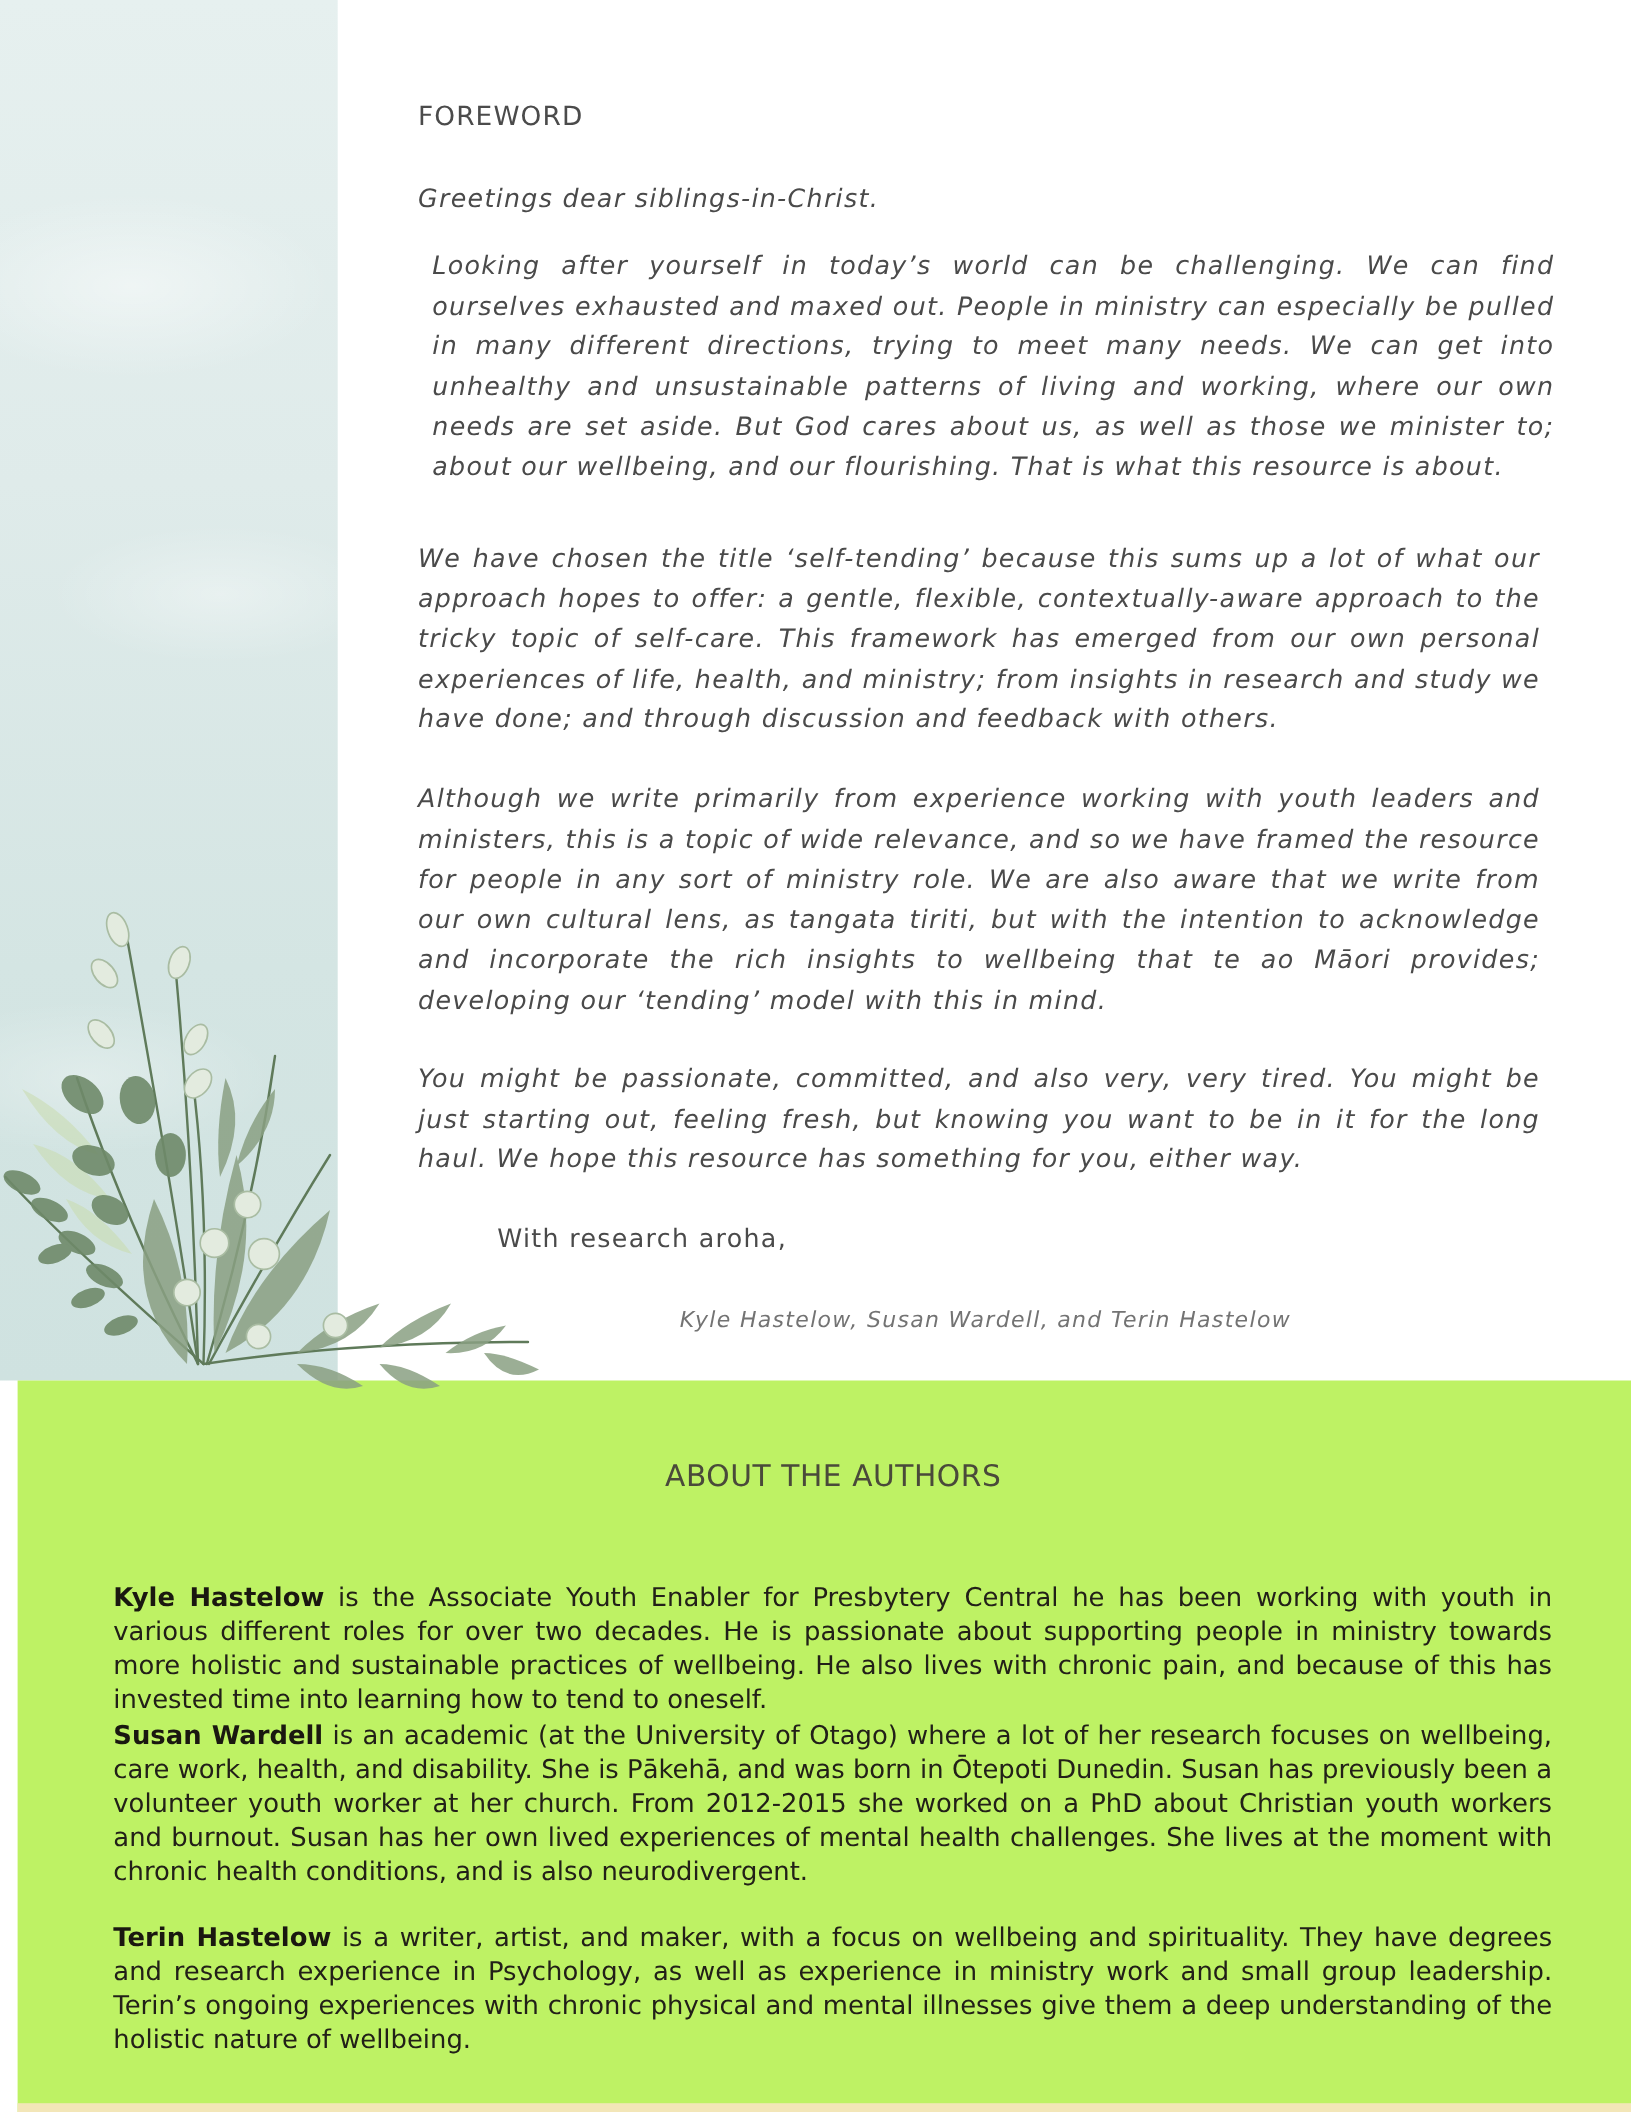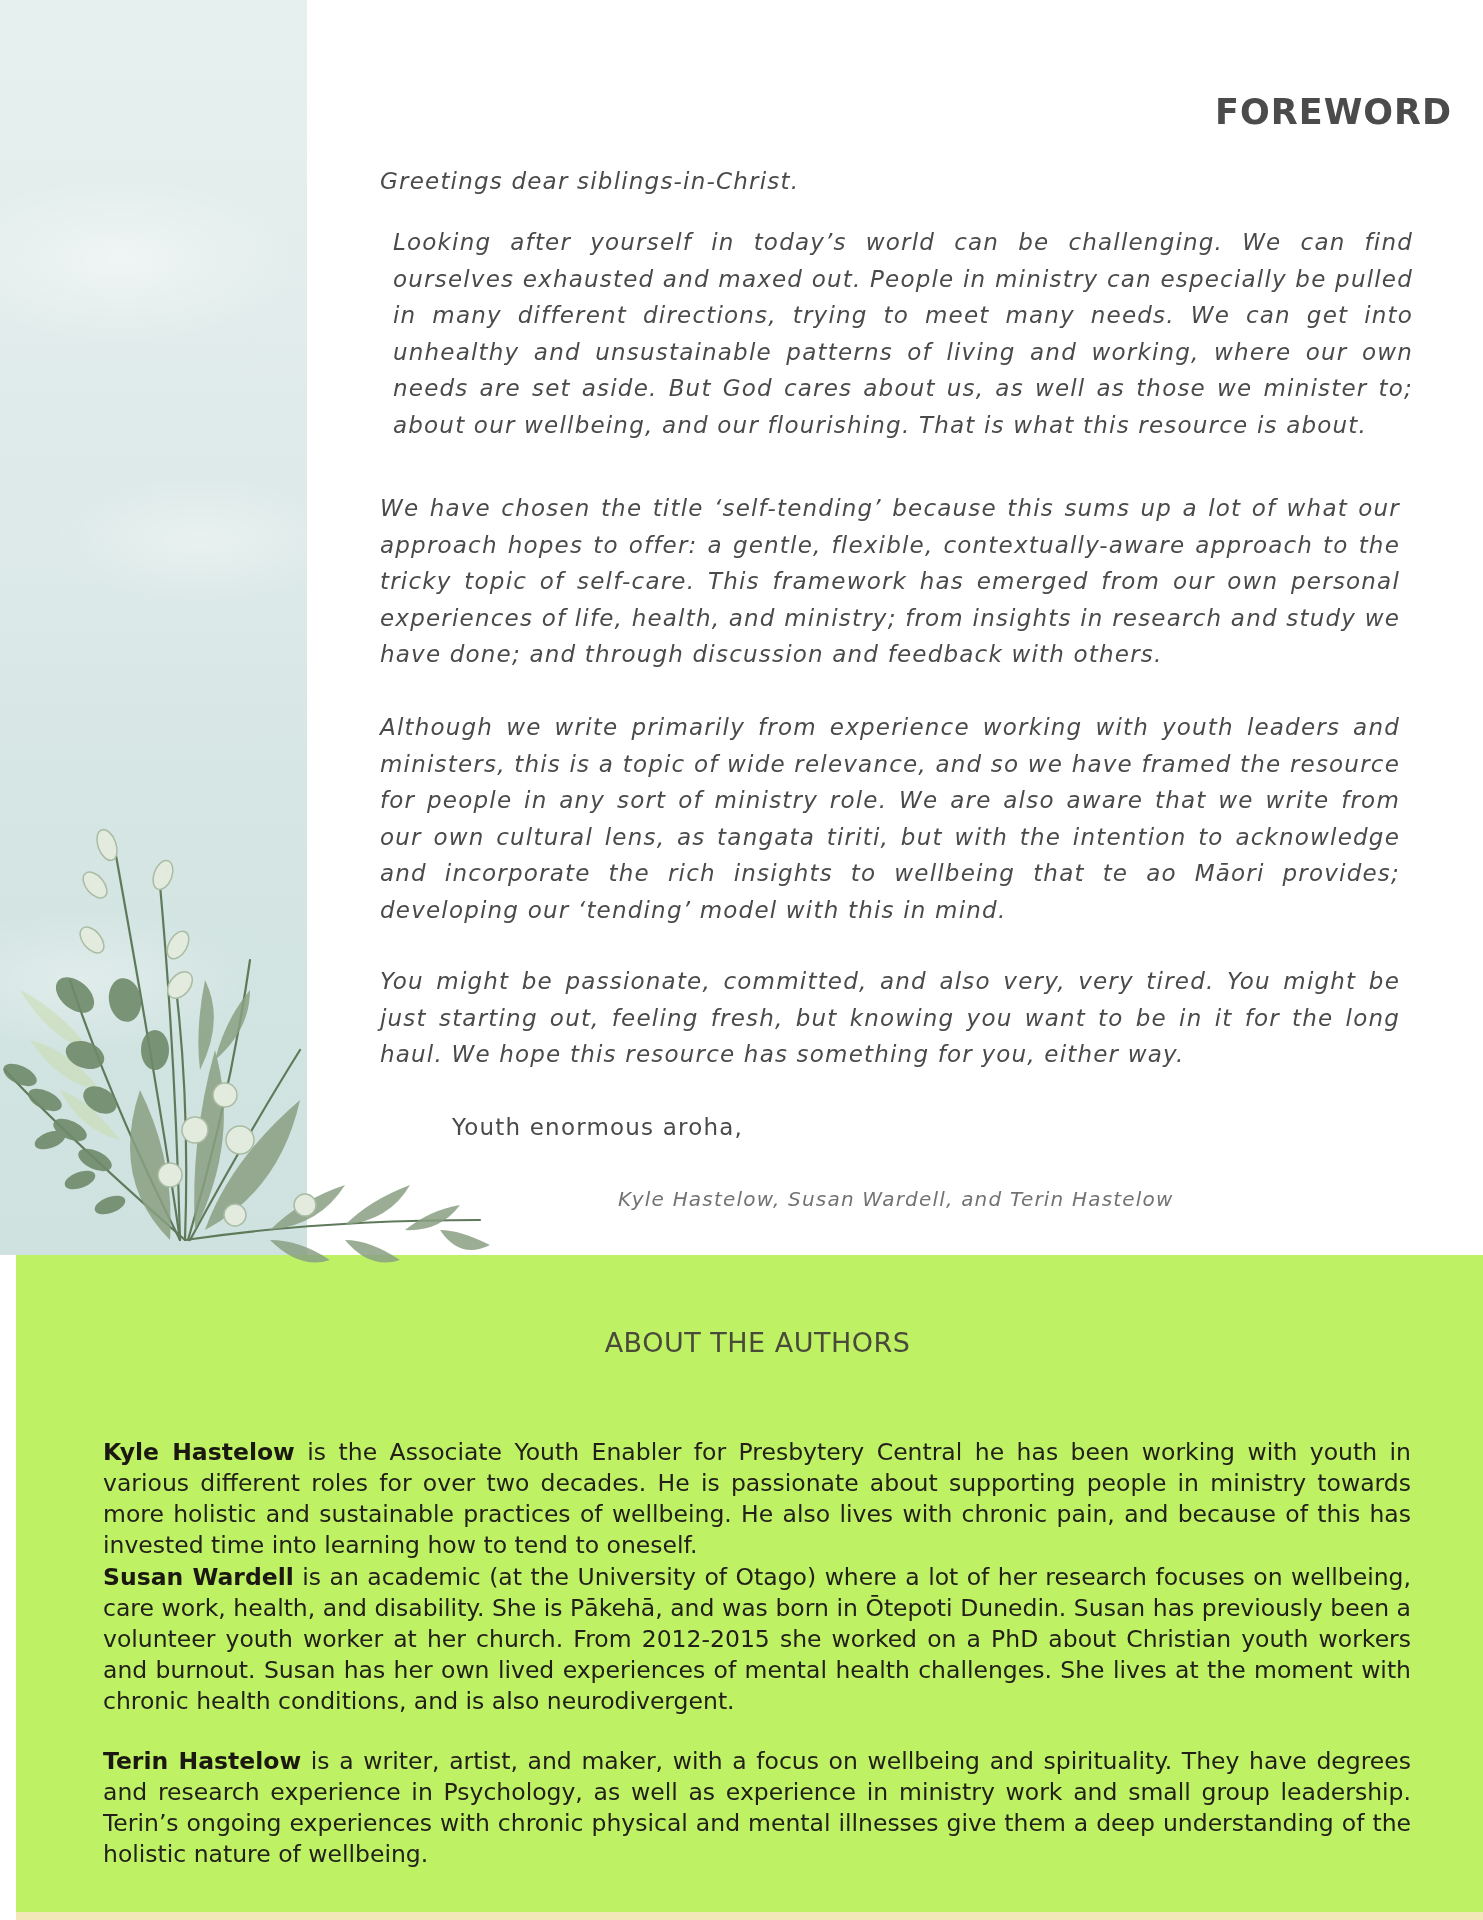--- a/index.html
+++ b/index.html
@@ -14,22 +14,22 @@
       radial-gradient(ellipse 260px 120px at 120px 260px, rgba(255,255,255,0.45), rgba(255,255,255,0) 70%),
       radial-gradient(ellipse 220px 90px at 200px 540px, rgba(255,255,255,0.35), rgba(255,255,255,0) 70%),
       radial-gradient(ellipse 240px 100px at 80px 980px, rgba(255,255,255,0.3), rgba(255,255,255,0) 70%),
       linear-gradient(180deg, #e6f0ef 0%, #dfebea 35%, #d4e5e3 70%, #cfe2e0 100%);
   }
   .foreword {
     position: absolute; left: 380px; top: 0; width: 1020px;
     color: #4a4a4a;
   }
   .foreword-title {
-    position: absolute; left: 0; top: 92px; width: 1072px; text-align: right;
-    font-size: 35px; letter-spacing: 1px; color: #4b4b4b; margin: 0; font-weight: bold;
+    position: absolute; left: 0; top: 92px; width: 1072px; text-align: left;
+    font-size: 24px; letter-spacing: 1px; color: #4b4b4b; margin: 0; font-weight: normal;
   }
   .fw-p {
     position: absolute; left: 0; width: 1020px; margin: 0;
     font-size: 23px; line-height: 36.5px; letter-spacing: 1.2px;
     text-align: justify; text-align-last: left; color: #4a4a4a; font-style: italic;
   }
   .fw-greeting { top: 163px; }
   .fw-p1 { top: 224px; margin-left: 13px; }
   .fw-p2 { top: 490px; }
   .fw-p3 { top: 709px; }
@@ -67,21 +67,21 @@
 
 <div class="left-panel"></div>
 
 <section class="foreword">
   <h1 class="foreword-title">FOREWORD</h1>
   <p class="fw-p fw-greeting">Greetings dear siblings-in-Christ.</p>
   <p class="fw-p fw-p1">Looking after yourself in today’s world can be challenging. We can find ourselves exhausted and maxed out. People in ministry can especially be pulled in many different directions, trying to meet many needs. We can get into unhealthy and unsustainable patterns of living and working, where our own needs are set aside. But God cares about us, as well as those we minister to; about our wellbeing, and our flourishing. That is what this resource is about.</p>
   <p class="fw-p fw-p2">We have chosen the title ‘self-tending’ because this sums up a lot of what our approach hopes to offer: a gentle, flexible, contextually-aware approach to the tricky topic of self-care. This framework has emerged from our own personal experiences of life, health, and ministry; from insights in research and study we have done; and through discussion and feedback with others.</p>
   <p class="fw-p fw-p3">Although we write primarily from experience working with youth leaders and ministers, this is a topic of wide relevance, and so we have framed the resource for people in any sort of ministry role. We are also aware that we write from our own cultural lens, as tangata tiriti, but with the intention to acknowledge and incorporate the rich insights to wellbeing that te ao Māori provides; developing our ‘tending’ model with this in mind.</p>
   <p class="fw-p fw-p4">You might be passionate, committed, and also very, very tired. You might be just starting out, feeling fresh, but knowing you want to be in it for the long haul. We hope this resource has something for you, either way.</p>
-  <p class="fw-closing">Youth enormous aroha,</p>
+  <p class="fw-closing">With research aroha,</p>
   <p class="fw-signature">Kyle Hastelow, Susan Wardell, and Terin Hastelow</p>
 </section>
 
 <section class="authors-section">
   <h2 class="authors-title">ABOUT THE AUTHORS</h2>
   <p class="author-p author-kyle"><b>Kyle Hastelow</b><span> is the Associate Youth Enabler for Presbytery Central he has been working with youth in various different roles for over two decades. He is passionate about supporting people in ministry towards more holistic and sustainable practices of wellbeing. He also lives with chronic pain, and because of this has invested time into learning how to tend to oneself.</span></p>
   <p class="author-p author-susan"><b>Susan Wardell</b><span> is an academic (at the University of Otago) where a lot of her research focuses on wellbeing, care work, health, and disability. She is Pākehā, and was born in Ōtepoti Dunedin. Susan has previously been a volunteer youth worker at her church. From 2012-2015 she worked on a PhD about Christian youth workers and burnout. Susan has her own lived experiences of mental health challenges. She lives at the moment with chronic health conditions, and is also neurodivergent.</span></p>
   <p class="author-p author-terin"><b>Terin Hastelow</b><span> is a writer, artist, and maker, with a focus on wellbeing and spirituality. They have degrees and research experience in Psychology, as well as experience in ministry work and small group leadership. Terin’s ongoing experiences with chronic physical and mental illnesses give them a deep understanding of the holistic nature of wellbeing.</span></p>
   <div class="bottom-band"></div>
 </section>

